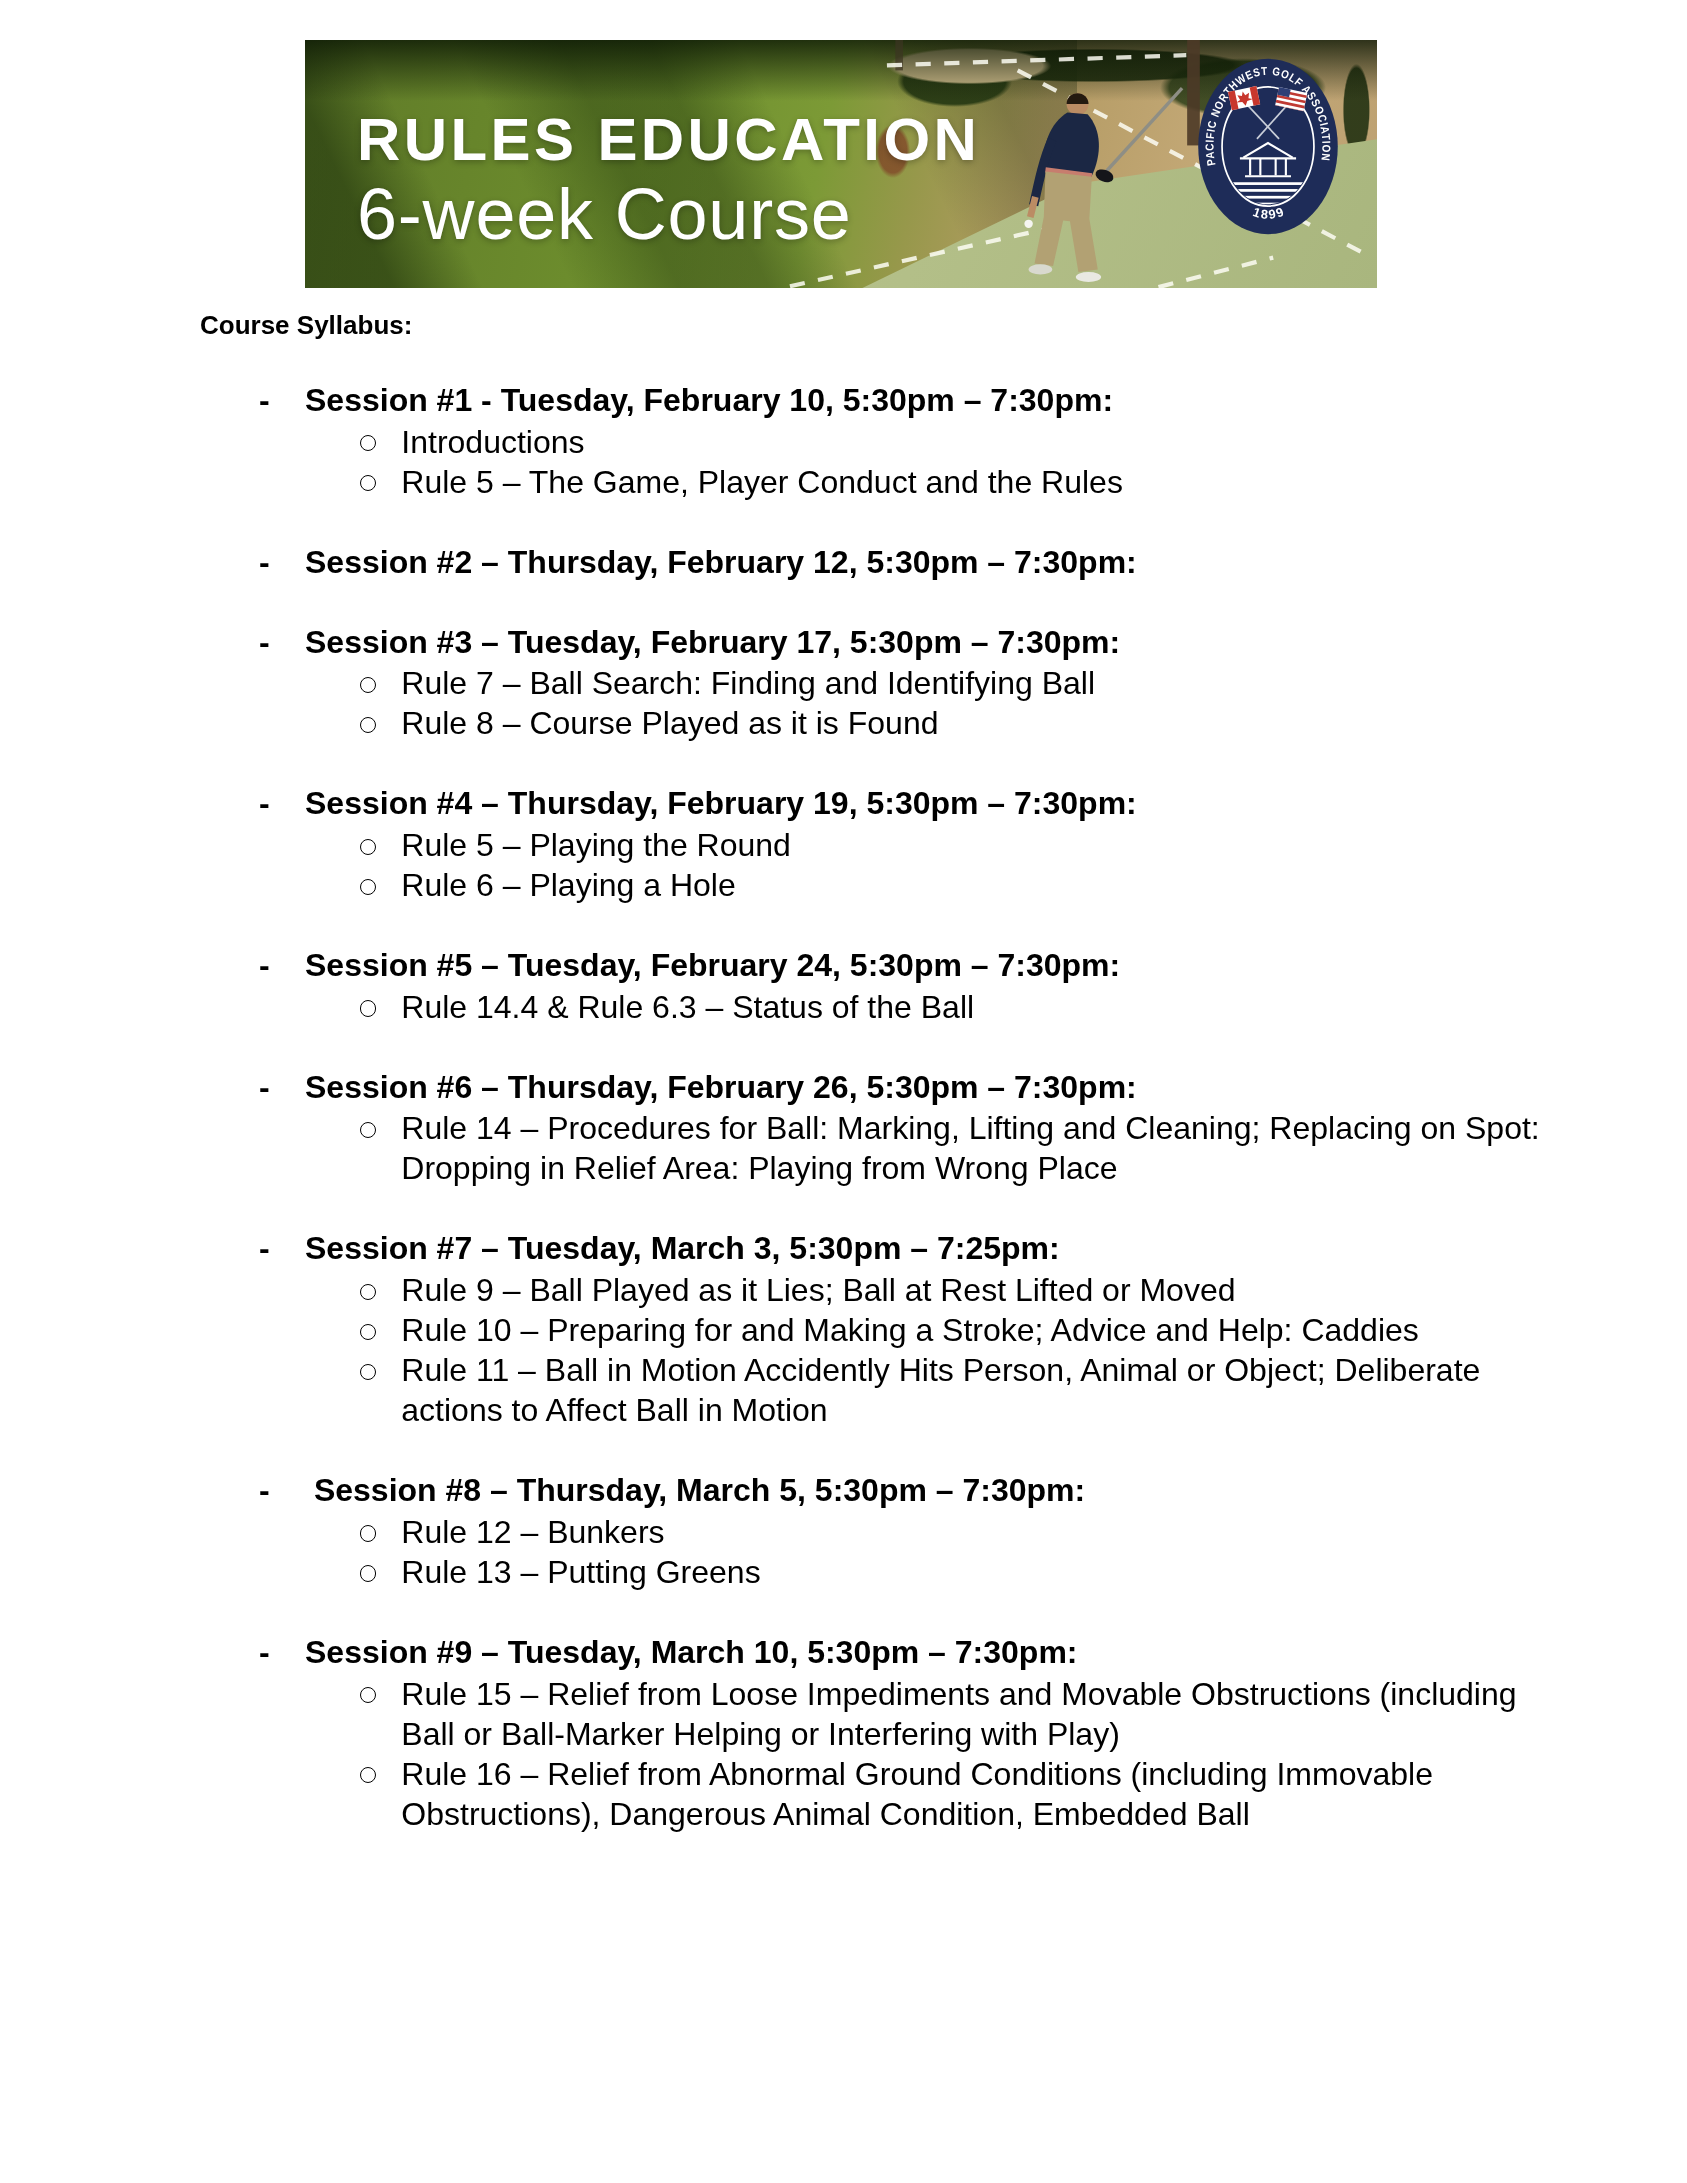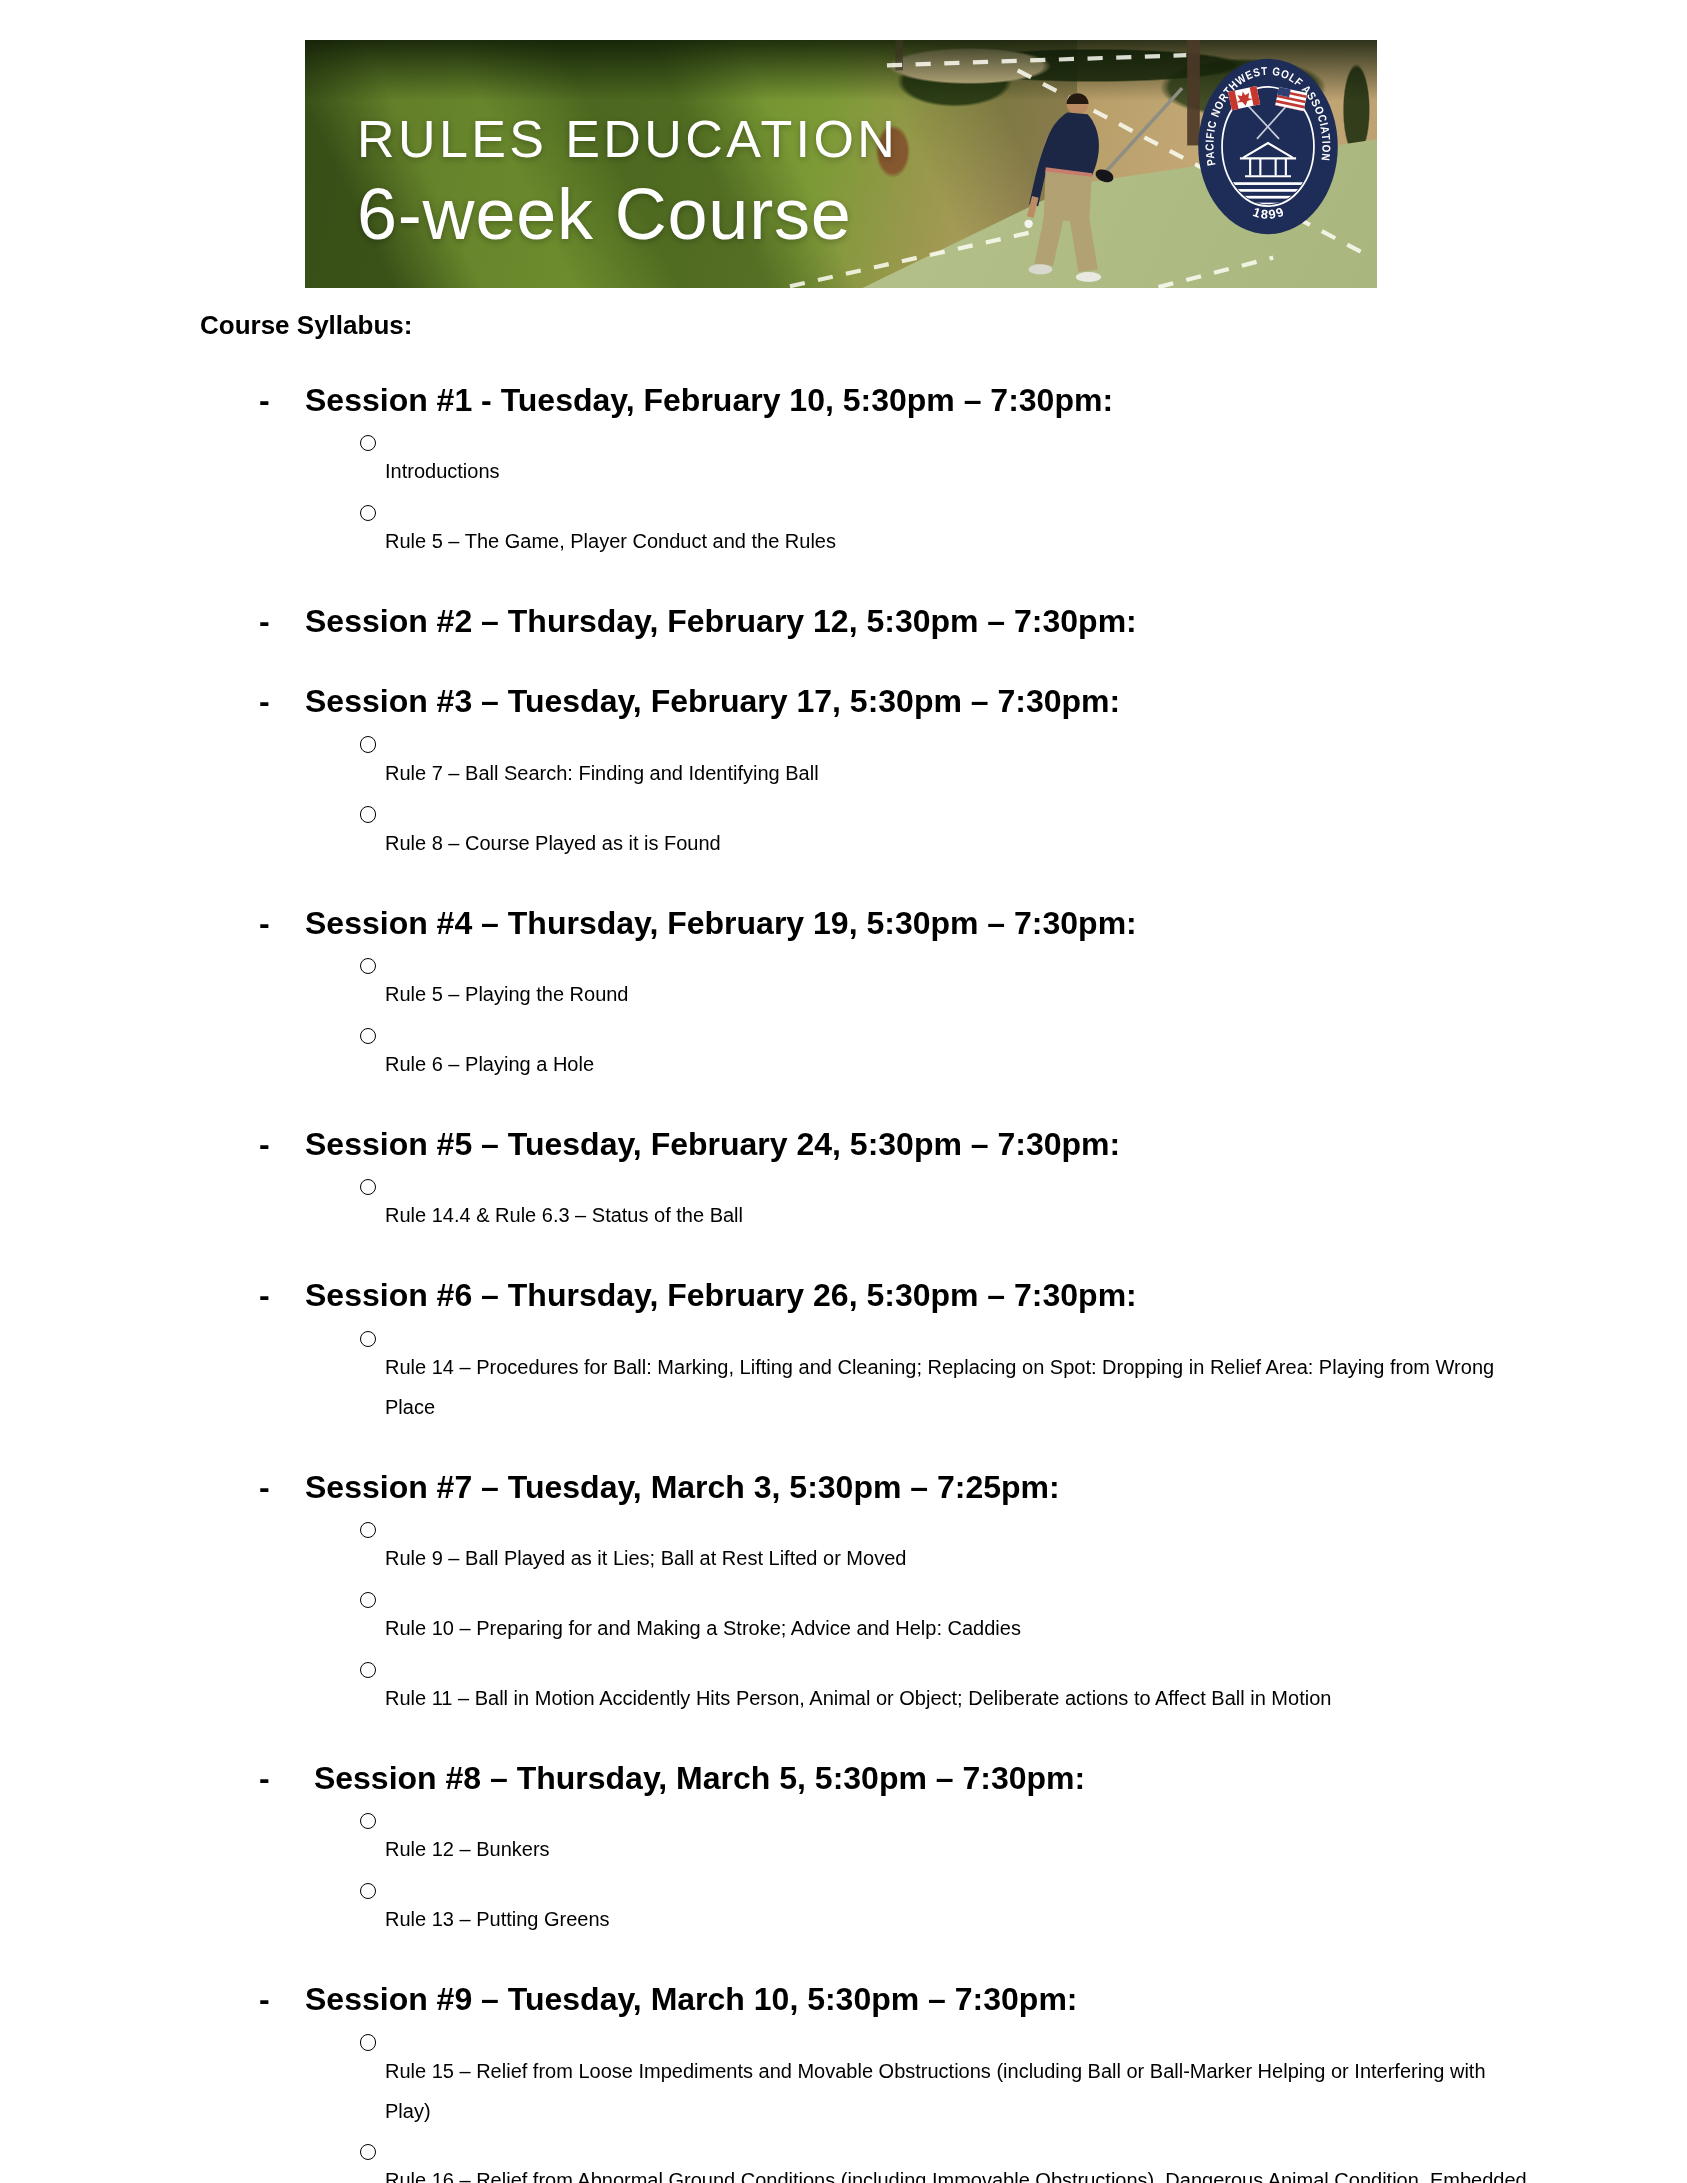--- a/index.html
+++ b/index.html
@@ -20,34 +20,34 @@
     background:
       radial-gradient(closest-side at 18% 26%,rgba(40,58,20,.95) 0 55%,rgba(40,58,20,0) 62%),
       radial-gradient(closest-side at 45% 16%,rgba(31,46,15,.9) 0 60%,rgba(31,46,15,0) 66%),
       radial-gradient(closest-side at 74% 30%,rgba(44,62,24,.85) 0 55%,rgba(44,62,24,0) 62%),
       radial-gradient(closest-side at 96% 44%,rgba(35,50,18,.9) 0 60%,rgba(35,50,18,0) 66%),
       radial-gradient(closest-side at 6% 70%,rgba(128,66,38,.75) 0 45%,rgba(128,66,38,0) 56%);}
   .ph-bunker{position:absolute;left:52%;top:1%;width:20%;height:19%;background:radial-gradient(closest-side,#dcc795 0 68%,rgba(220,199,149,0) 76%);}
   .ph-tee{position:absolute;inset:0;background:linear-gradient(115deg,#b9c491 0%,#b3bf88 60%,#a9b67e 100%);clip-path:polygon(52% 100%,72% 58%,100% 40%,100% 100%);}
   .photo-svg{position:absolute;inset:0;}
   .banner-text{position:absolute;left:52px;top:74px;color:#fff;text-shadow:0 1.7px 6.7px rgba(0,0,0,.28);}
-  .banner-line1{font-size:52px;font-weight:400;letter-spacing:3.4px;line-height:51px;}
+  .banner-line1{font-size:60px;font-weight:700;letter-spacing:3.4px;line-height:51px;}
   .banner-line2{font-size:72px;font-weight:400;letter-spacing:0.8px;line-height:88px;margin-top:5px;}
   .logo-wrap{position:absolute;left:892px;top:17.7px;width:142px;height:177px;}
 
   
   .content{position:absolute;left:200px;top:305px;width:1417px;}
   .heading{font-size:26px;font-weight:700;line-height:40px;margin:0 0 35px 0;}
   .session{margin-top:40px;}
   .session:first-child{margin-top:0;}
   .session-head{display:flex;margin-left:59px;font-weight:700;font-size:32px;line-height:40px;}
   .dash{width:46px;flex:none;}
   .session-title{white-space:pre-wrap;}
   .topics{list-style:none;margin:1.7px 0 0 0;padding:0;}
-  .topic{display:flex;font-size:20px;line-height:40px;padding-left:160px;flex-direction:column;}
+  .topic{display:flex;font-size:32px;line-height:40px;padding-left:160px;}
   .bullet-circle{width:14.3px;height:14.3px;border:1.7px solid #000;border-radius:50%;margin-top:13.5px;flex:none;}
   .topic-text{margin-left:25px;width:1147px;}
 </style>
 </head>
 <body>
 
 <div class="page">
 
   <div class="banner">
     <div class="ph-base"></div>

